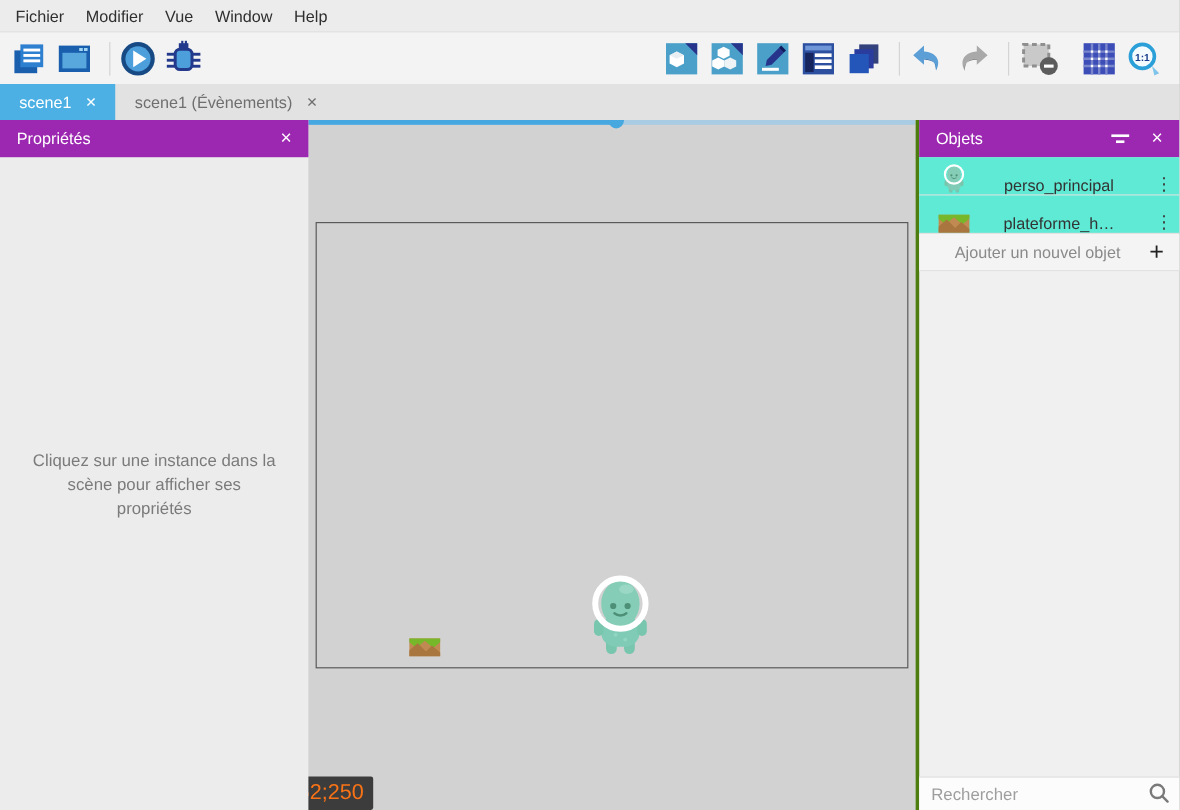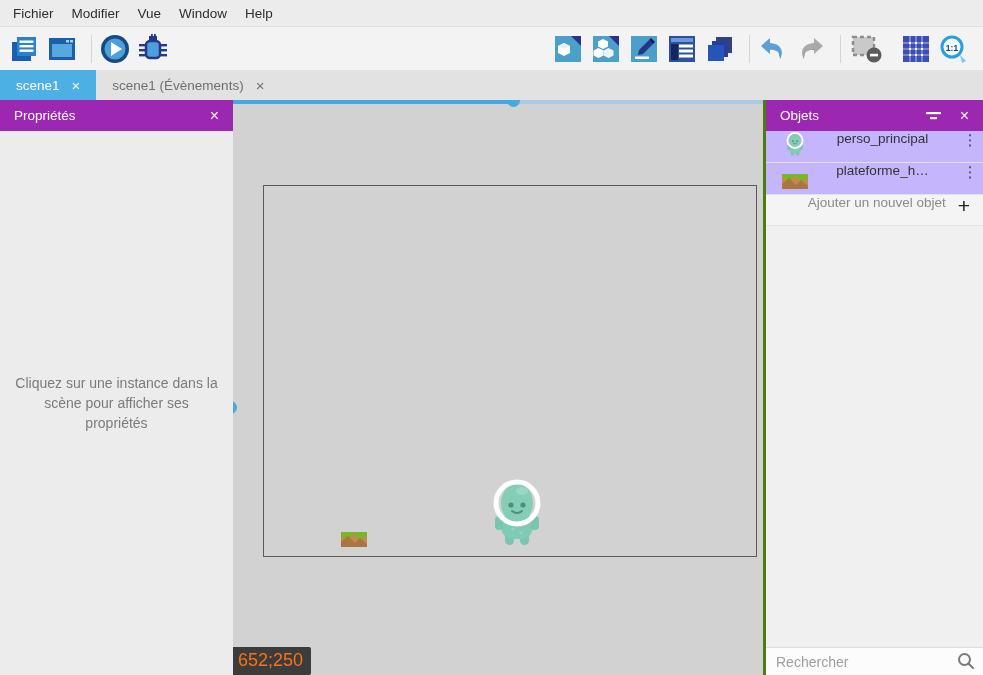--- a/index.html
+++ b/index.html
@@ -25,43 +25,43 @@
   .tab.active .tab-close { color:#ffffff; }
 
   
   .main { position:relative; flex:1 1 auto; background:#d2d2d2; overflow:hidden; }
 
   .pane-header { height:31px; background:#9c27b0; color:#fff; display:flex; align-items:center; padding:0 14px; font-size:13.5px; }
   .pane-header .spacer { flex:1; }
   .pane-close { color:#fff; font-size:16px; line-height:1; }
 
   
-  .panel-left { position:absolute; left:0; top:0; bottom:0; width:233px; background:#ececec; display:flex; flex-direction:column; }
+  .panel-left { position:absolute; left:0; top:0; bottom:0; width:257px; background:#ececec; display:flex; flex-direction:column; }
   .panel-left-body { flex:1; display:flex; align-items:center; justify-content:center; }
   .props-hint { width:205px; text-align:center; font-size:14px; line-height:20px; color:#7b7b7b; }
 
   
   .canvas { position:absolute; left:225px; right:220px; top:0; bottom:0; background:#d2d2d2; }
   .hscroll { position:absolute; left:0; right:0; top:0; height:4px; background:#a9cbe3; }
   .hscroll-thumb { position:absolute; left:0; top:0; height:4px; width:288px; background:#47a8e0; }
   .hscroll-handle { position:absolute; left:282px; top:-6px; width:13px; height:13px; border-radius:50%; background:#47a8e0; }
   .vscroll { position:absolute; left:3px; top:0; bottom:0; width:4px; background:#a9cbe3; }
   .vscroll-thumb { position:absolute; left:0; top:0; width:4px; height:308px; background:#47a8e0; }
   .vscroll-handle { position:absolute; left:-4.5px; top:301px; width:13px; height:13px; border-radius:50%; background:#47a8e0; }
   .scene-frame { position:absolute; left:38px; top:85px; width:494px; height:372px; border:1.5px solid #5a5a5a; }
   .sprite { position:absolute; }
   .coords-tooltip { position:absolute; left:5px; bottom:0; background:#3c3c3c; color:#f97316; font-size:18px; padding:3px 8px 4px; border-radius:2px; }
 
   
   .panel-right { position:absolute; right:0; top:0; bottom:0; width:220px; background:#f0f0f0; border-left:3px solid #4d7c0f; display:flex; flex-direction:column; }
-  .obj-row { height:32px; background:#c4b5fd; border-bottom:1px solid #e2e2e2; display:flex; align-items:flex-start; }
+  .obj-row { height:32px; background:#5eead4; border-bottom:1px solid #e2e2e2; display:flex; align-items:flex-end; }
   .obj-thumb { width:26px; height:26px; margin-left:16px; flex:0 0 auto; }
   .obj-name { flex:1; text-align:center; font-size:13.5px; color:#333; white-space:nowrap; overflow:hidden; }
   .obj-dots { width:26px; text-align:center; font-size:15px; color:#3c3c3c; letter-spacing:0; }
-  .add-row { height:31px; background:#f4f4f4; border-bottom:1px solid #e2e2e2; display:flex; justify-content:flex-end; gap:12px; padding-right:13px; }
+  .add-row { height:31px; background:#f4f4f4; border-bottom:1px solid #e2e2e2; display:flex; align-items:center; justify-content:flex-end; gap:24px; padding-right:13px; }
   .add-label { font-size:13.5px; color:#8a8a8a; }
   .add-plus { font-size:21px; font-weight:300; color:#222; line-height:1; }
   .panel-right .fill { flex:1; }
   .search-box { height:28px; background:#fcfcfc; border-top:1px solid #dcdcdc; position:relative; display:flex; align-items:center; }
   .search-box input { border:none; outline:none; background:transparent; width:180px; padding-left:10px; font-size:14px; color:#4d7c0f; font-family:"Liberation Sans", sans-serif; }
   .search-box input::placeholder { color:#9e9e9e; }
   .search-icon-wrap { position:absolute; right:8px; top:4px; }
 
   .header-icon { display:inline-flex; margin-left:18px; }
 </style>

